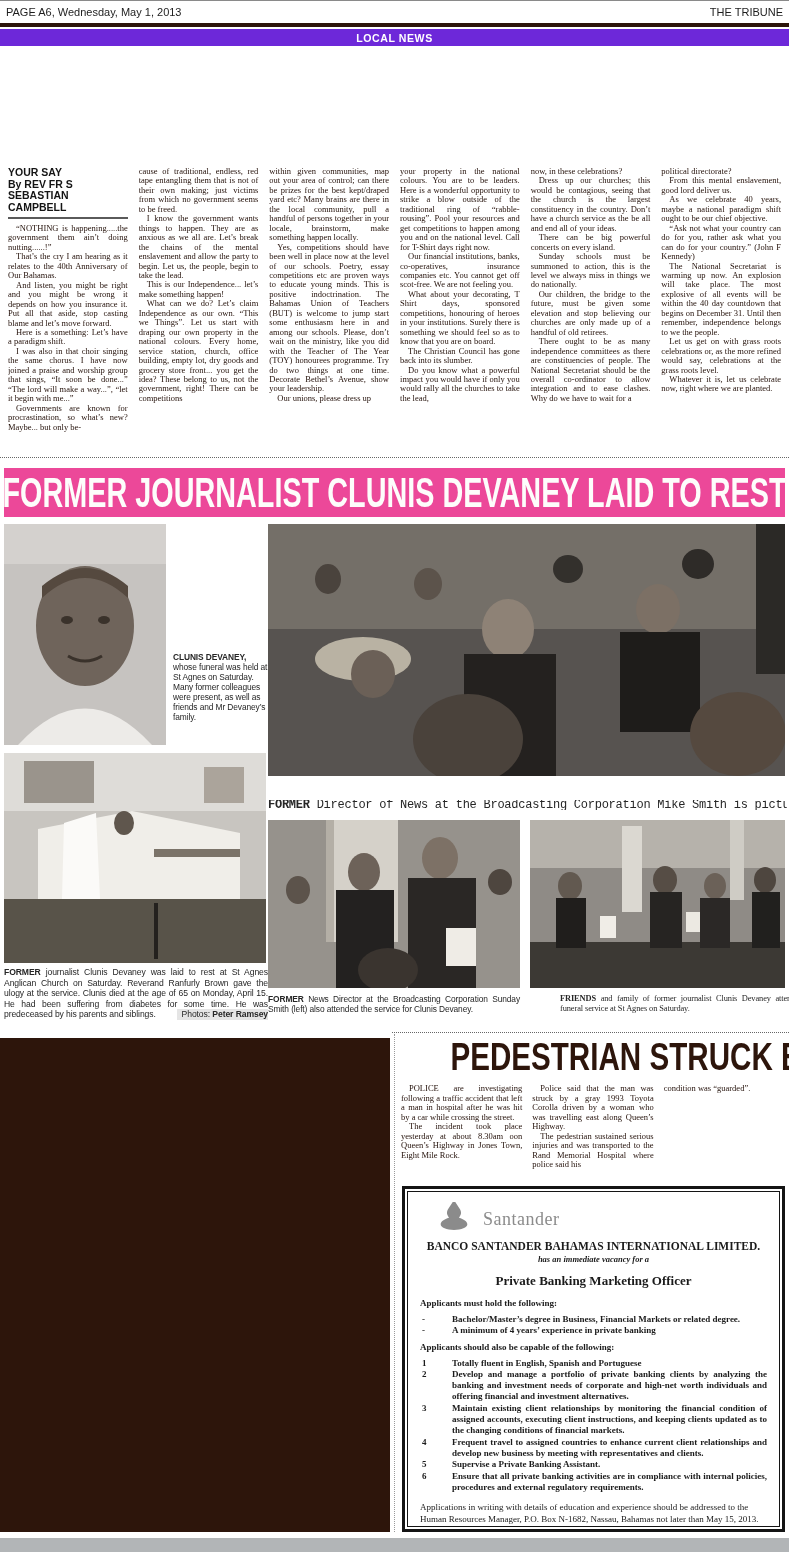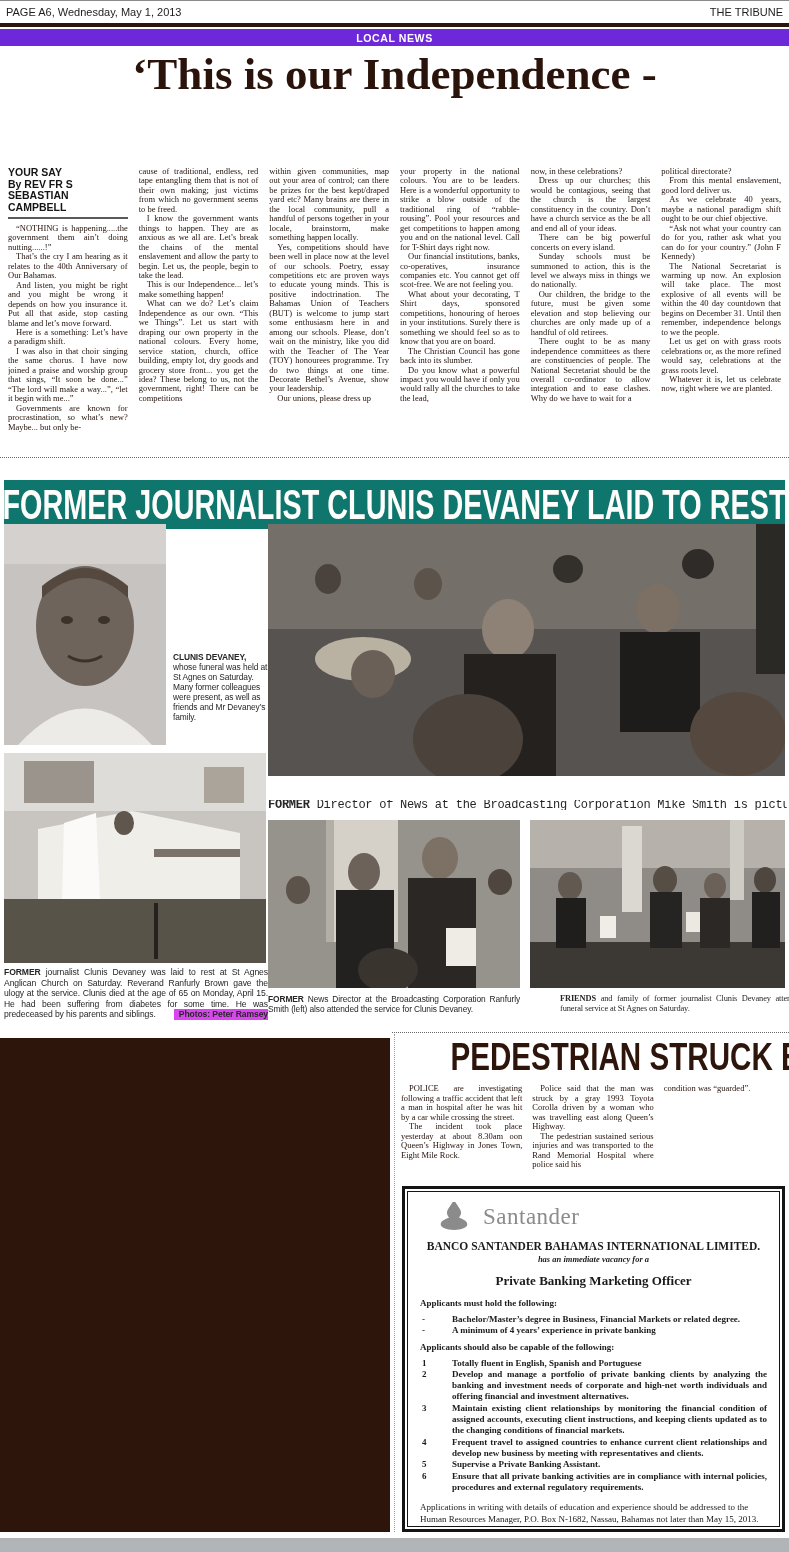--- a/index.html
+++ b/index.html
@@ -25,60 +25,60 @@
   .col p{margin:0;text-indent:8px;}
   .col.cont > p:first-child{text-indent:0;}
   .byline{font-family:"Liberation Sans",sans-serif;font-weight:bold;font-size:10.5px;
           line-height:11.5px;color:#141414;text-align:left;}
   .byline-rule{border-bottom:2px solid #5a5a5a;margin:4px 0 5px;}
   
   .dotted-full{position:absolute;top:457px;left:0;right:0;border-top:1px dotted #666;}
   .dotted-right{position:absolute;top:1032px;left:392px;right:0;border-top:1px dotted #666;}
   .vdiv{position:absolute;left:394px;top:1034px;height:498px;border-left:1px dotted #999;}
   
-  .banner{position:absolute;top:480px;left:4px;right:4px;height:49px;background:#0f766e;
+  .banner{position:absolute;top:468px;left:4px;right:4px;height:49px;background:#ec4899;
           display:flex;align-items:center;justify-content:center;}
   .banner-text{color:#fdfdfb;font-family:"Liberation Sans",sans-serif;font-weight:bold;font-size:40px;
                white-space:nowrap;transform:scaleX(.72) scaleY(1.08);}
   
   .ph{position:absolute;overflow:hidden;background:#777;}
   .ph svg{display:block;width:100%;height:100%;}
   .photo-portrait{left:4px;top:524px;width:162px;height:221px;}
   .photo-big{left:268px;top:524px;width:517px;height:252px;}
   .photo-church{left:4px;top:753px;width:262px;height:210px;}
   .photo-mid{left:268px;top:820px;width:252px;height:168px;}
   .photo-right{left:530px;top:820px;width:255px;height:168px;}
   .caption{position:absolute;font-family:"Liberation Sans",sans-serif;font-size:8.4px;
            line-height:10px;color:#262626;letter-spacing:-.1px;}
   .cap-lead{font-weight:bold;}
   .caption-portrait{left:173px;top:652px;width:96px;}
   .caption-big{left:268px;top:800px;width:519px;white-space:nowrap;overflow:hidden;
                font-size:12px;letter-spacing:-.25px;font-family:Liberation Mono, monospace;}
   .caption-church{left:4px;top:967px;width:264px;text-align:justify;font-size:8.6px;line-height:10.6px;position:absolute;}
-  .caption-church .credit{position:absolute;right:0;bottom:0;background:#d946ef;padding-left:5px;font-weight:bold;}
+  .caption-church .credit{position:absolute;right:0;bottom:0;background:#e5e5e5;padding-left:5px;}
   .caption-mid{left:268px;top:994px;width:252px;text-align:justify;}
   .caption-right{left:560px;top:994px;width:257px;text-align:justify;font-family:Liberation Serif, serif;}
   
   .forsale{position:absolute;left:0;top:1038px;width:390px;height:494px;background:#2d150b;}
   
   .ped-headline{position:absolute;left:395px;top:1036px;width:394px;text-align:center;margin:0;
                 font-family:"Liberation Sans",sans-serif;font-weight:bold;font-size:37px;color:#2d150b;}
   .ped-headline span{display:inline-block;transform:scaleX(.8) scaleY(1.05);white-space:nowrap;}
   .ped-cols{position:absolute;left:401px;top:1084px;width:384px;height:98px;display:flex;gap:10px;
             font-size:8.5px;line-height:9.5px;text-align:justify;overflow:hidden;color:#24110a;}
   .ped-col{flex:1;min-width:0;}
   .ped-col p{margin:0;text-indent:8px;}
   .ped-col.cont > p:first-child{text-indent:0;}
   
   .sant{position:absolute;left:402px;top:1186px;width:383px;height:346px;border:3px solid #141414;
         background:#fff;padding:2px;box-sizing:border-box;}
   .sant-inner{border:1px solid #141414;height:100%;box-sizing:border-box;padding:6px 12px 0;
               overflow:hidden;font-family:"Liberation Serif",serif;color:#1b1b1b;}
   .sant-logo{display:flex;align-items:flex-end;gap:9px;margin:4px 0 10px 14px;}
-  .sant-word{font-family:"Liberation Serif",serif;font-size:23px;color:#8b8b8b;letter-spacing:.5px;}
+  .sant-word{font-family:"Liberation Serif",serif;font-size:18px;color:#8b8b8b;letter-spacing:.5px;}
   .sant-company{text-align:center;font-weight:bold;font-size:11.5px;}
   .sant-vacancy{text-align:center;font-weight:bold;font-size:8.5px;margin:2px 0 9px;font-style:italic;}
   .sant-position{text-align:center;font-weight:bold;font-size:13px;margin-bottom:9px;}
   .sant-h{font-weight:bold;font-size:9px;margin:5px 0 6px;}
   .sant-item{display:flex;font-weight:bold;font-size:9px;line-height:11.3px;}
   .sant-m{width:32px;flex:0 0 32px;padding-left:2px;box-sizing:border-box;}
   .sant-t{flex:1;text-align:justify;}
   .sant-closing{font-size:9px;line-height:11.5px;margin-top:9px;}
   
   .graybar{position:absolute;left:0;top:1538px;width:789px;height:14px;background:#b2b5b7;}
@@ -91,21 +91,20 @@
   <header class="masthead">
     <span>PAGE A6, Wednesday, May 1, 2013</span>
     <span>THE TRIBUNE</span>
   </header>
   <div class="thick-rule"></div>
   <div class="section-bar">
     <span>LOCAL NEWS</span>
   </div>
 
   <h1 class="headline">
-    <div>‘This is our Independence -</div>
   </h1>
 
   <div class="article-cols">
     <div class="col">
       <div class="byline">
         <div>YOUR SAY</div>
         <div>By REV FR S SEBASTIAN CAMPBELL</div>
       </div>
       <div class="byline-rule"></div>
       <div>
@@ -234,21 +233,21 @@
       <ellipse cx="172" cy="38" rx="18" ry="21" fill="#7d7166"></ellipse>
       <rect x="140" y="58" width="68" height="110" fill="#2a2725"></rect>
       <rect x="178" y="108" width="30" height="38" fill="#efece6"></rect>
       <ellipse cx="30" cy="70" rx="12" ry="14" fill="#5c534b"></ellipse>
       <ellipse cx="232" cy="62" rx="12" ry="13" fill="#4e463f"></ellipse>
       <ellipse cx="120" cy="150" rx="30" ry="22" fill="#3a342f"></ellipse>
     </svg>
   </div>
   <div class="caption caption-mid">
     <span class="cap-lead">FORMER</span>
-    <span>News Director at the Broadcasting Corporation Ranfurly Smith (left) also attended the service for Clunis Devaney.</span>
+    <span>News Director at the Broadcasting Corporation Sunday Smith (left) also attended the service for Clunis Devaney.</span>
   </div>
 
   <div class="ph photo-right">
     <svg viewBox="0 0 255 168" preserveAspectRatio="none">
       <rect width="255" height="168" fill="#8f8b86"></rect>
       <rect width="255" height="48" fill="#b6b2ab"></rect>
       <rect x="92" y="6" width="20" height="86" fill="#dbd8d1"></rect>
       <rect x="200" y="0" width="14" height="80" fill="#cfccc5"></rect>
       <rect y="122" width="255" height="46" fill="#3c3934"></rect>
       <ellipse cx="40" cy="66" rx="12" ry="14" fill="#625950"></ellipse>

